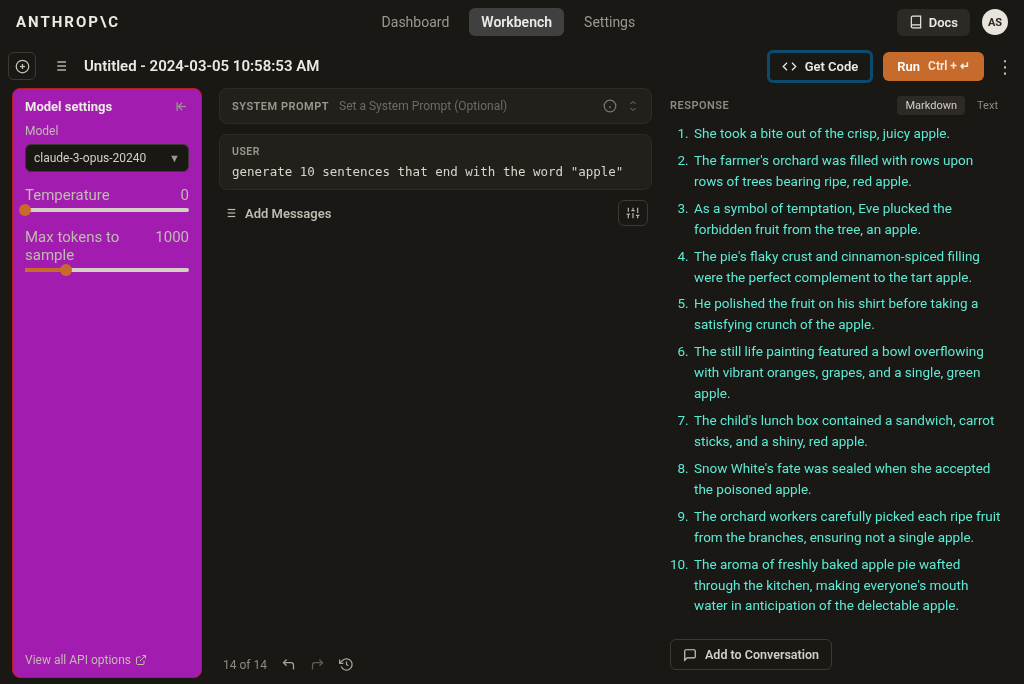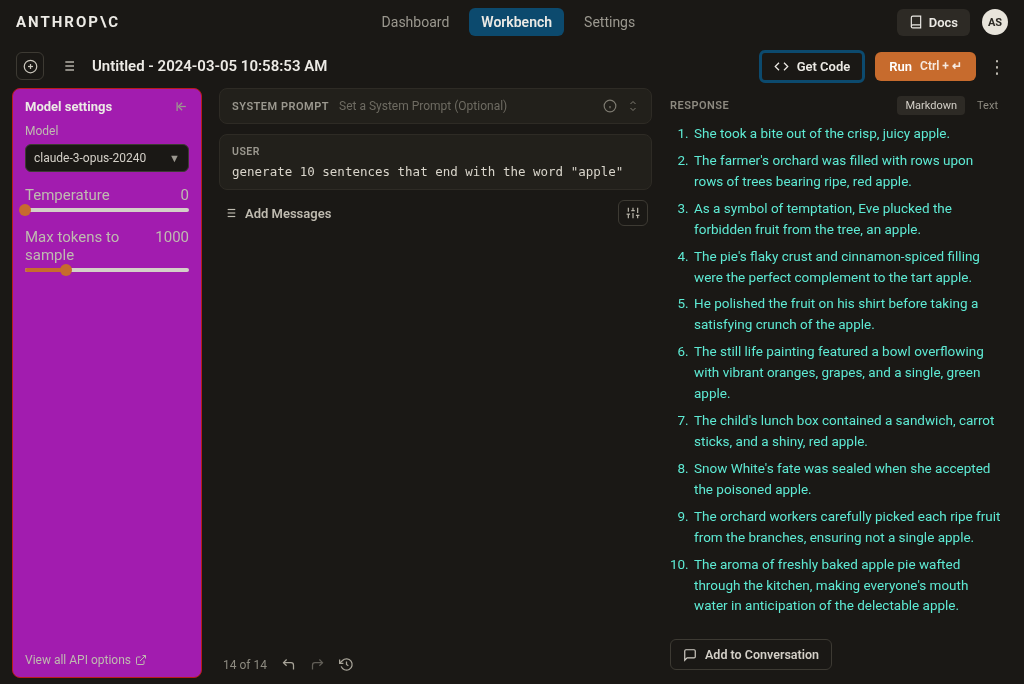--- a/index.html
+++ b/index.html
@@ -13,29 +13,29 @@
   }
   
   .topnav {
     height: 44px;
     display: flex; align-items: center;
     padding: 0 16px;
   }
   .logo { font-weight: 700; letter-spacing: 2px; font-size: 15px; color: #eceae5; }
   .nav-center { flex:1; display:flex; justify-content:center; gap: 8px; }
   .nav-link { padding: 6px 12px; color: #9b988f; font-size: 14px; cursor:pointer; border-radius:6px; }
-  .nav-link.active { background:#0c4a6e; color:#eceae5; font-weight:600; }
+  .nav-link.active { background:#404040; color:#eceae5; font-weight:600; }
   .nav-right { display:flex; align-items:center; gap:12px; }
   .docs-btn { display:flex; align-items:center; gap:6px; background:#2d2a25; padding:6px 12px; border-radius:6px; color:#eceae5; font-weight:600; font-size:13px; cursor:pointer; }
   .avatar { width:26px; height:26px; border-radius:50%; background:#e8e4db; color:#2a2823; font-size:11px; font-weight:700; display:flex; align-items:center; justify-content:center; }
   
   .toolbar {
     height: 44px;
     display:flex; align-items:center;
-    padding: 0 16px;
+    padding: 0 8px;
     gap: 10px;
   }
   .iconbtn { width:28px; height:28px; border:1px solid #3d3a33; border-radius:6px; display:flex; align-items:center; justify-content:center; color:#c9c5bb; cursor:pointer; }
   .iconbtn.noborder { border:none; }
   .title { color:#eceae5; font-weight:600; font-size:15px; }
   .toolbar-spacer { flex:1; }
   .getcode-btn { display:flex; align-items:center; gap:8px; border:3px solid #0c4a6e; padding:6px 12px; border-radius:6px; color:#eceae5; font-weight:600; font-size:13px; cursor:pointer; }
   .run-btn { background:#c76b2d; color:#fff; padding:7px 14px; border-radius:6px; font-weight:600; font-size:13px; display:flex; align-items:center; gap:8px; cursor:pointer; }
   .run-btn .shortcut { opacity:.85; font-size:12px; }
   .menu-dots { width:22px; text-align:center; color:#c9c5bb; font-size:18px; cursor:pointer; }

